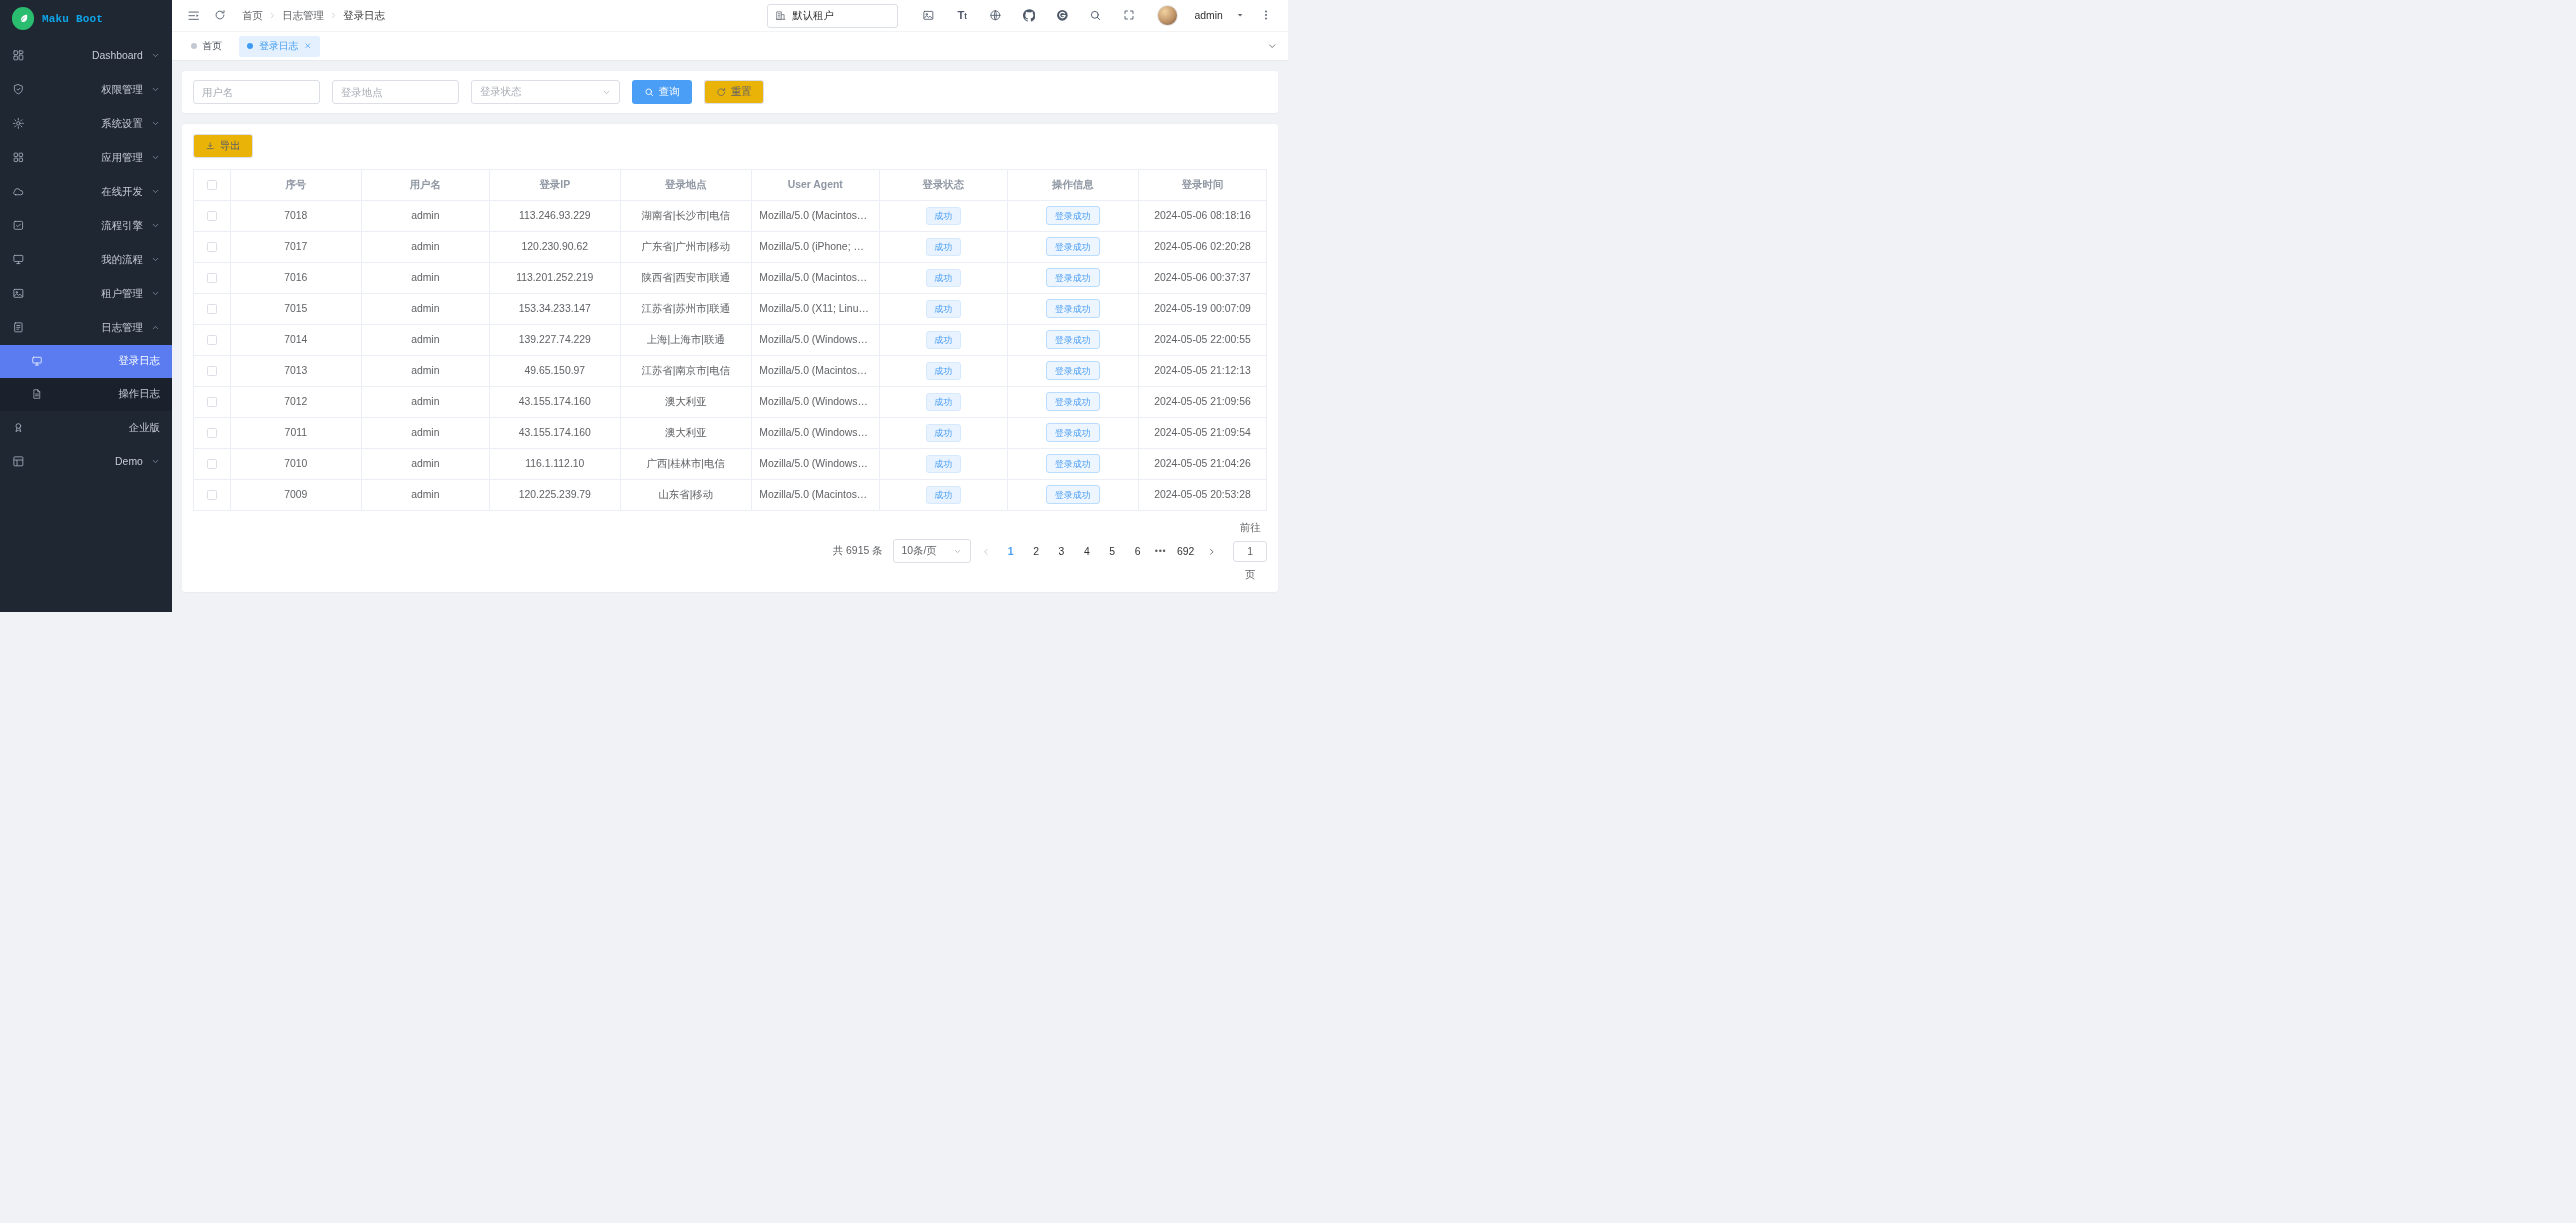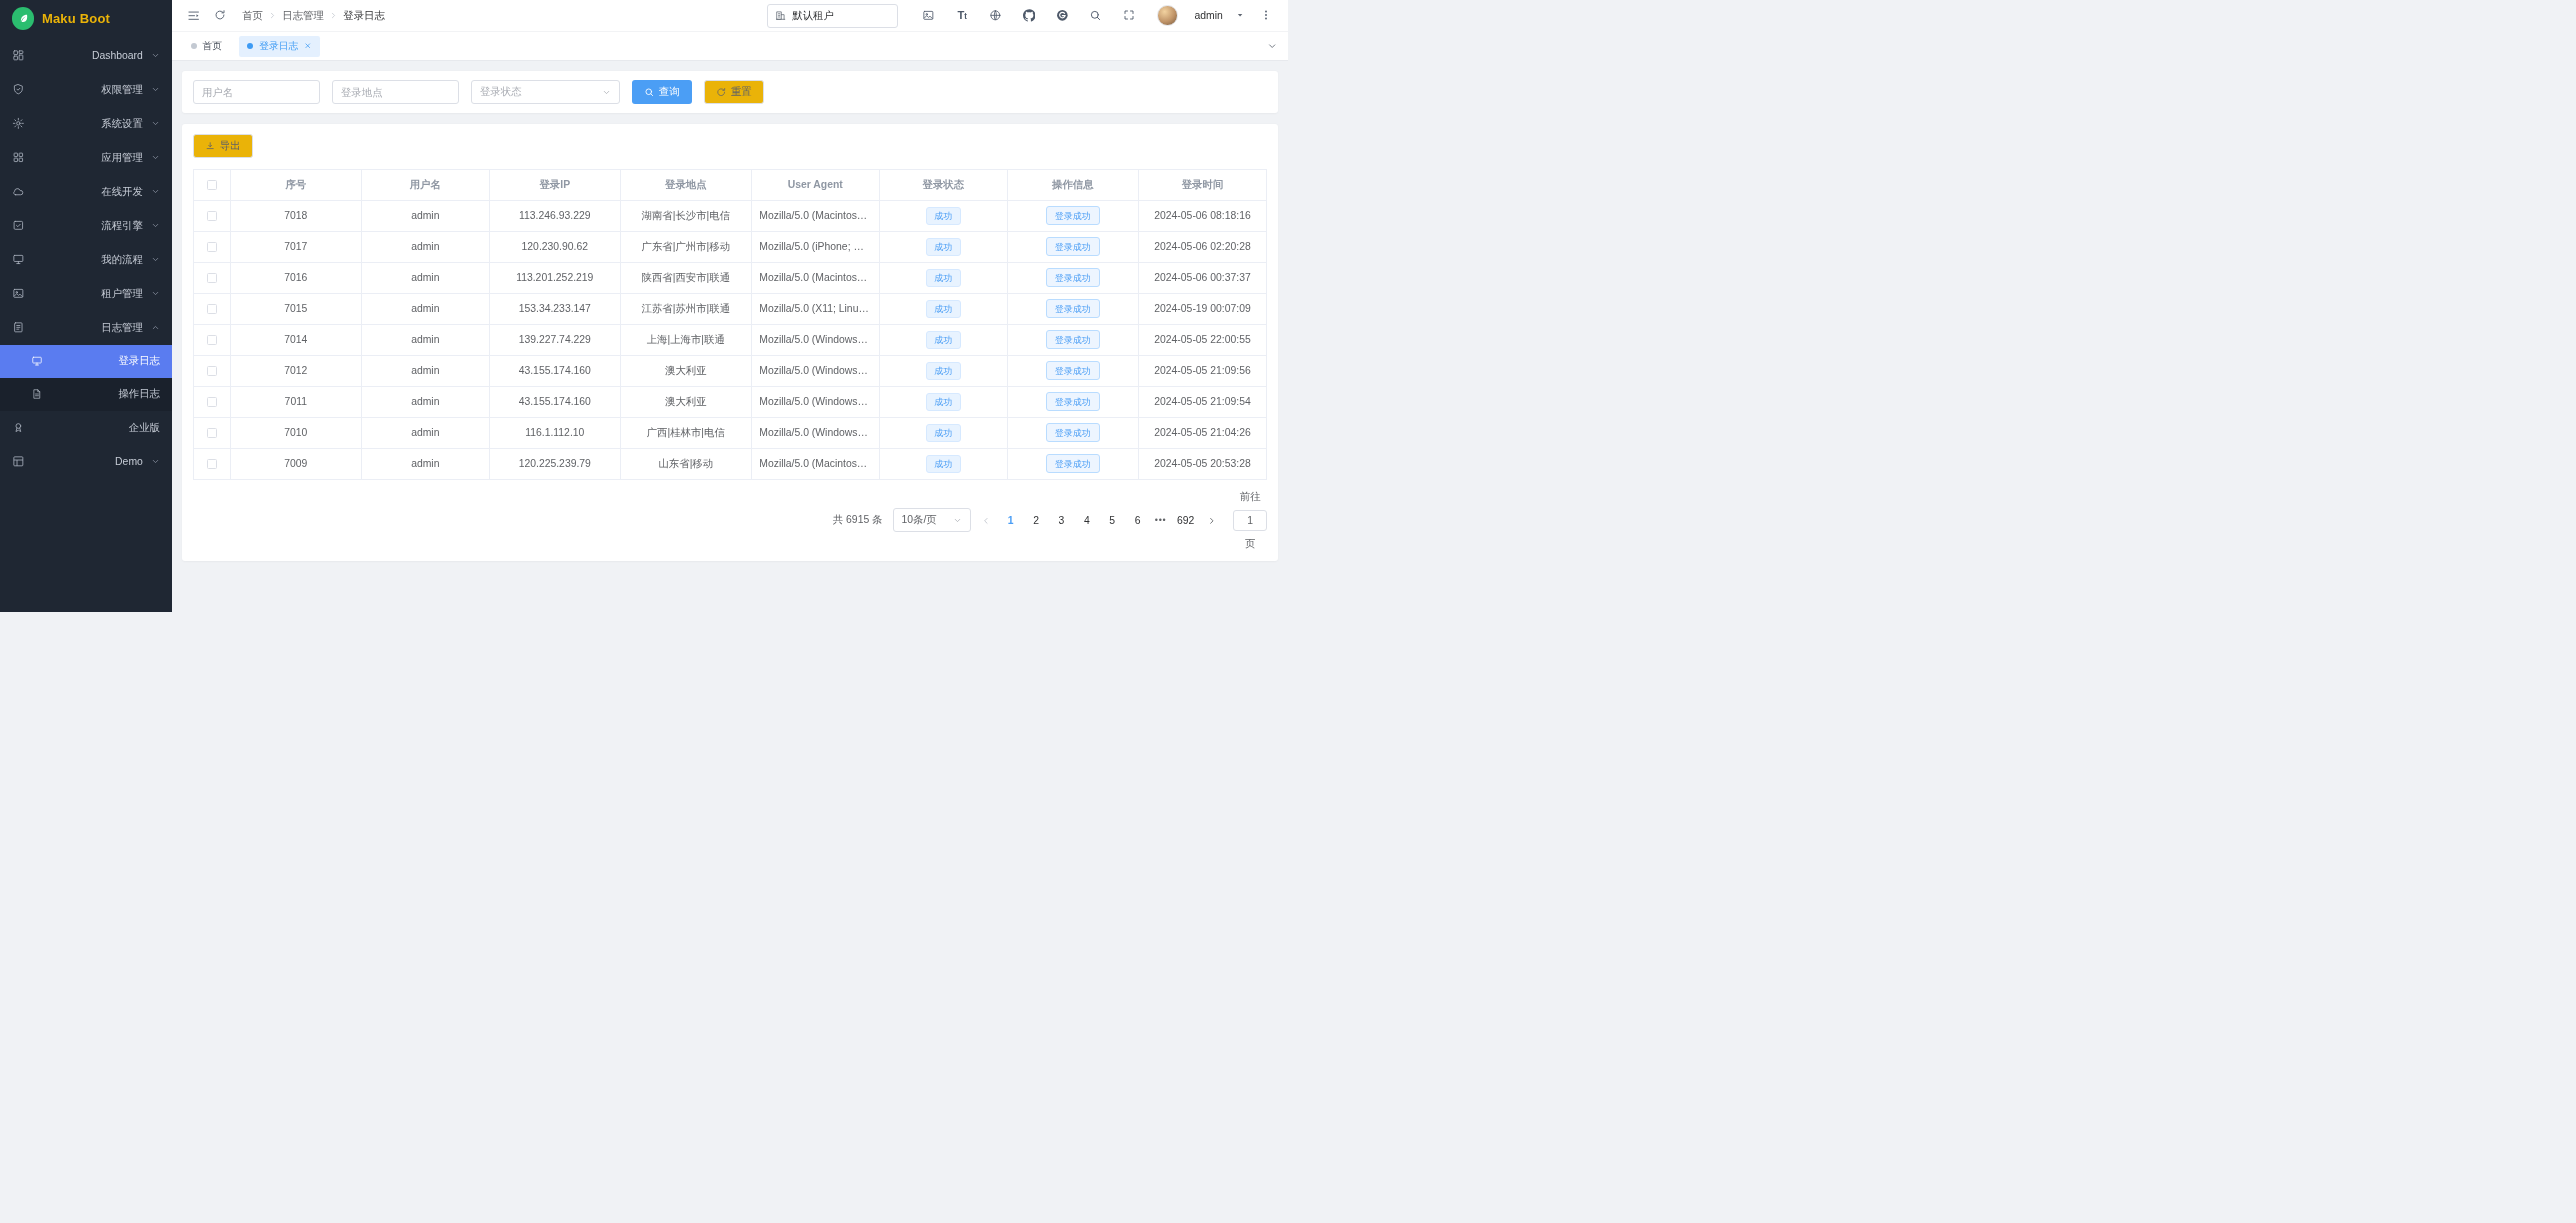--- a/index.html
+++ b/index.html
@@ -8,21 +8,21 @@
     width:1288px; height:612px; overflow:hidden;
     font-family:"Liberation Sans","DejaVu Sans",sans-serif;
     font-size:10.4px; color:#606266; background:#f0f2f5;
   }
   .app { display:flex; width:1288px; height:612px; overflow:hidden; }
 
   
   .sidebar { width:172px; min-width:172px; background:#1f2733; display:flex; flex-direction:column; }
   .logo { height:37px; display:flex; align-items:center; gap:7.5px; padding:0 12px; }
   .logo-badge { width:22.4px; height:22.4px; border-radius:50%; background:#2bbd6f; display:flex; align-items:center; justify-content:center; flex:none; }
-  .logo-text { color:#eab308; font-size:13px; font-weight:bold; letter-spacing:0.2px; white-space:nowrap; }
+  .logo-text { color:#0ea5e9; font-size:11px; font-weight:bold; letter-spacing:0.2px; white-space:nowrap;font-family:Liberation Mono, monospace; }
   .menu { flex:1; overflow:hidden; padding-top:1.5px;text-align:right; }
   .menu-item { height:34px; display:flex; align-items:center; gap:8.2px; padding:0 12px; color:#c6ccd6; cursor:pointer; white-space:nowrap; }
   .mi-icon { display:flex; color:#aeb6c2; flex:none; }
   .mi-label { flex:1; overflow:hidden; }
   .mi-arrow { display:flex; color:#8d96a5; }
   .submenu { background:#1a212c; }
   .submenu .menu-item { height:33px; padding-left:31px; }
   .menu-item.active { background:#5a7cf0; color:#fff; }
   .menu-item.active .mi-icon { color:#fff; }
 
@@ -532,20 +532,31 @@
               <td>admin</td>
               <td>139.227.74.229</td>
               <td>上海|上海市|联通</td>
               <td class="c-agent">Mozilla/5.0 (Windows…</td>
               <td><span class="tag-status">成功</span></td>
               <td><span class="tag-op">登录成功</span></td>
               <td>2024-05-05 22:00:55</td>
             </tr>
             <tr>
               <td><span class="cb"></span></td>
+              <td>7013</td>
+              <td>admin</td>
+              <td>49.65.150.97</td>
+              <td>江苏省|南京市|电信</td>
+              <td class="c-agent">Mozilla/5.0 (Macintos…</td>
+              <td><span class="tag-status">成功</span></td>
+              <td><span class="tag-op">登录成功</span></td>
+              <td>2024-05-05 21:12:13</td>
+            </tr>
+            <tr>
+              <td><span class="cb"></span></td>
               <td>7012</td>
               <td>admin</td>
               <td>43.155.174.160</td>
               <td>澳大利亚</td>
               <td class="c-agent">Mozilla/5.0 (Windows…</td>
               <td><span class="tag-status">成功</span></td>
               <td><span class="tag-op">登录成功</span></td>
               <td>2024-05-05 21:09:56</td>
             </tr>
             <tr>

